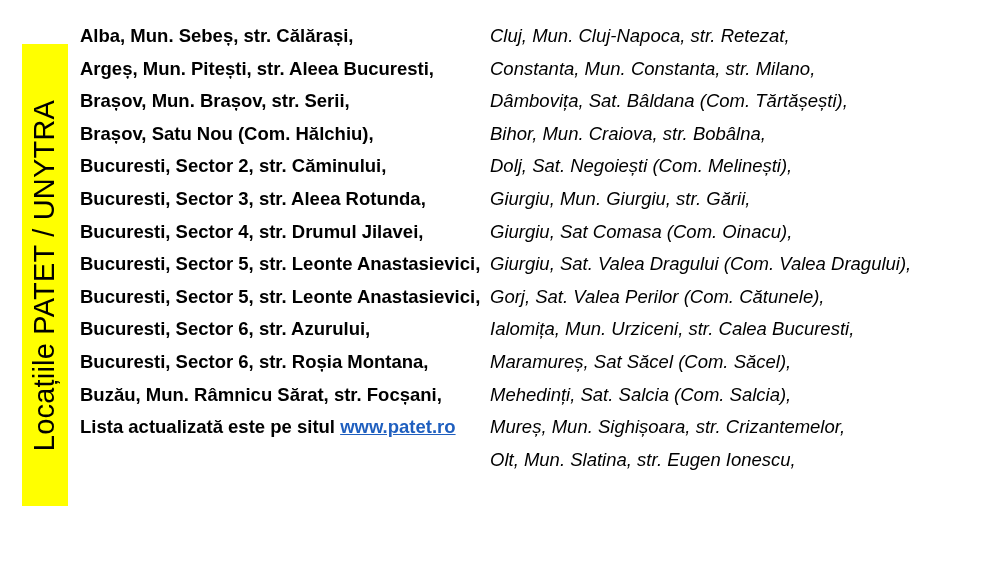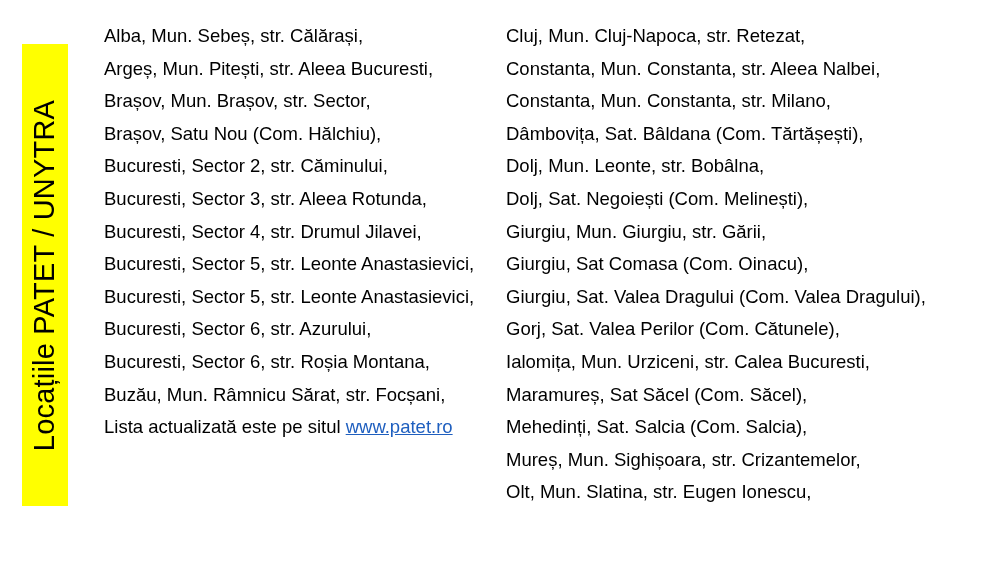--- a/index.html
+++ b/index.html
@@ -48,26 +48,28 @@
     letter-spacing: 0.2px;
     color: #000000;
     font-family: "Liberation Sans", sans-serif;
   }
   
   .column {
     position: absolute;
     top: 20px;
   }
   #col-left {
-    left: 104px;
+    left: 80px;
     width: 400px;
+    font-weight: bold;
   }
   #col-right {
-    left: 506px;
+    left: 490px;
     width: 478px;
+    font-style: italic;
   }
   .line {
     font-size: 18.5px;
     line-height: 32.6px;
     white-space: nowrap;
     color: #000000;
   }
   .line.last-left {
     white-space: nowrap;
   }
@@ -83,39 +85,38 @@
 <div id="slide">
 
   <div id="title-band"></div>
   <div id="title-text-wrap">
     <span id="title-text">Locațiile PATET / UNYTRA</span>
   </div>
 
   <div class="column" id="col-left">
     <div class="line">Alba, Mun. Sebeș, str. Călărași,</div>
     <div class="line">Argeș, Mun. Pitești, str. Aleea Bucuresti,</div>
-    <div class="line">Brașov, Mun. Brașov, str. Sector,</div>
+    <div class="line">Brașov, Mun. Brașov, str. Serii,</div>
     <div class="line">Brașov, Satu Nou (Com. Hălchiu),</div>
     <div class="line">Bucuresti, Sector 2, str. Căminului,</div>
     <div class="line">Bucuresti, Sector 3, str. Aleea Rotunda,</div>
     <div class="line">Bucuresti, Sector 4, str. Drumul Jilavei,</div>
     <div class="line">Bucuresti, Sector 5, str. Leonte Anastasievici,</div>
     <div class="line">Bucuresti, Sector 5, str. Leonte Anastasievici,</div>
     <div class="line">Bucuresti, Sector 6, str. Azurului,</div>
     <div class="line">Bucuresti, Sector 6, str. Roșia Montana,</div>
     <div class="line">Buzău, Mun. Râmnicu Sărat, str. Focșani,</div>
     <div class="line last-left"><span>Lista actualizată este pe situl </span><a class="link" href="#">www.patet.ro</a></div>
   </div>
 
   <div class="column" id="col-right">
     <div class="line">Cluj, Mun. Cluj-Napoca, str. Retezat,</div>
-    <div class="line">Constanta, Mun. Constanta, str. Aleea Nalbei,</div>
     <div class="line">Constanta, Mun. Constanta, str. Milano,</div>
     <div class="line">Dâmbovița, Sat. Bâldana (Com. Tărtășești),</div>
-    <div class="line">Dolj, Mun. Leonte, str. Bobâlna,</div>
+    <div class="line">Bihor, Mun. Craiova, str. Bobâlna,</div>
     <div class="line">Dolj, Sat. Negoiești (Com. Melinești),</div>
     <div class="line">Giurgiu, Mun. Giurgiu, str. Gării,</div>
     <div class="line">Giurgiu, Sat Comasa (Com. Oinacu),</div>
     <div class="line">Giurgiu, Sat. Valea Dragului (Com. Valea Dragului),</div>
     <div class="line">Gorj, Sat. Valea Perilor (Com. Cătunele),</div>
     <div class="line">Ialomița, Mun. Urziceni, str. Calea Bucuresti,</div>
     <div class="line">Maramureș, Sat Săcel (Com. Săcel),</div>
     <div class="line">Mehedinți, Sat. Salcia (Com. Salcia),</div>
     <div class="line">Mureș, Mun. Sighișoara, str. Crizantemelor,</div>
     <div class="line">Olt, Mun. Slatina, str. Eugen Ionescu,</div>

